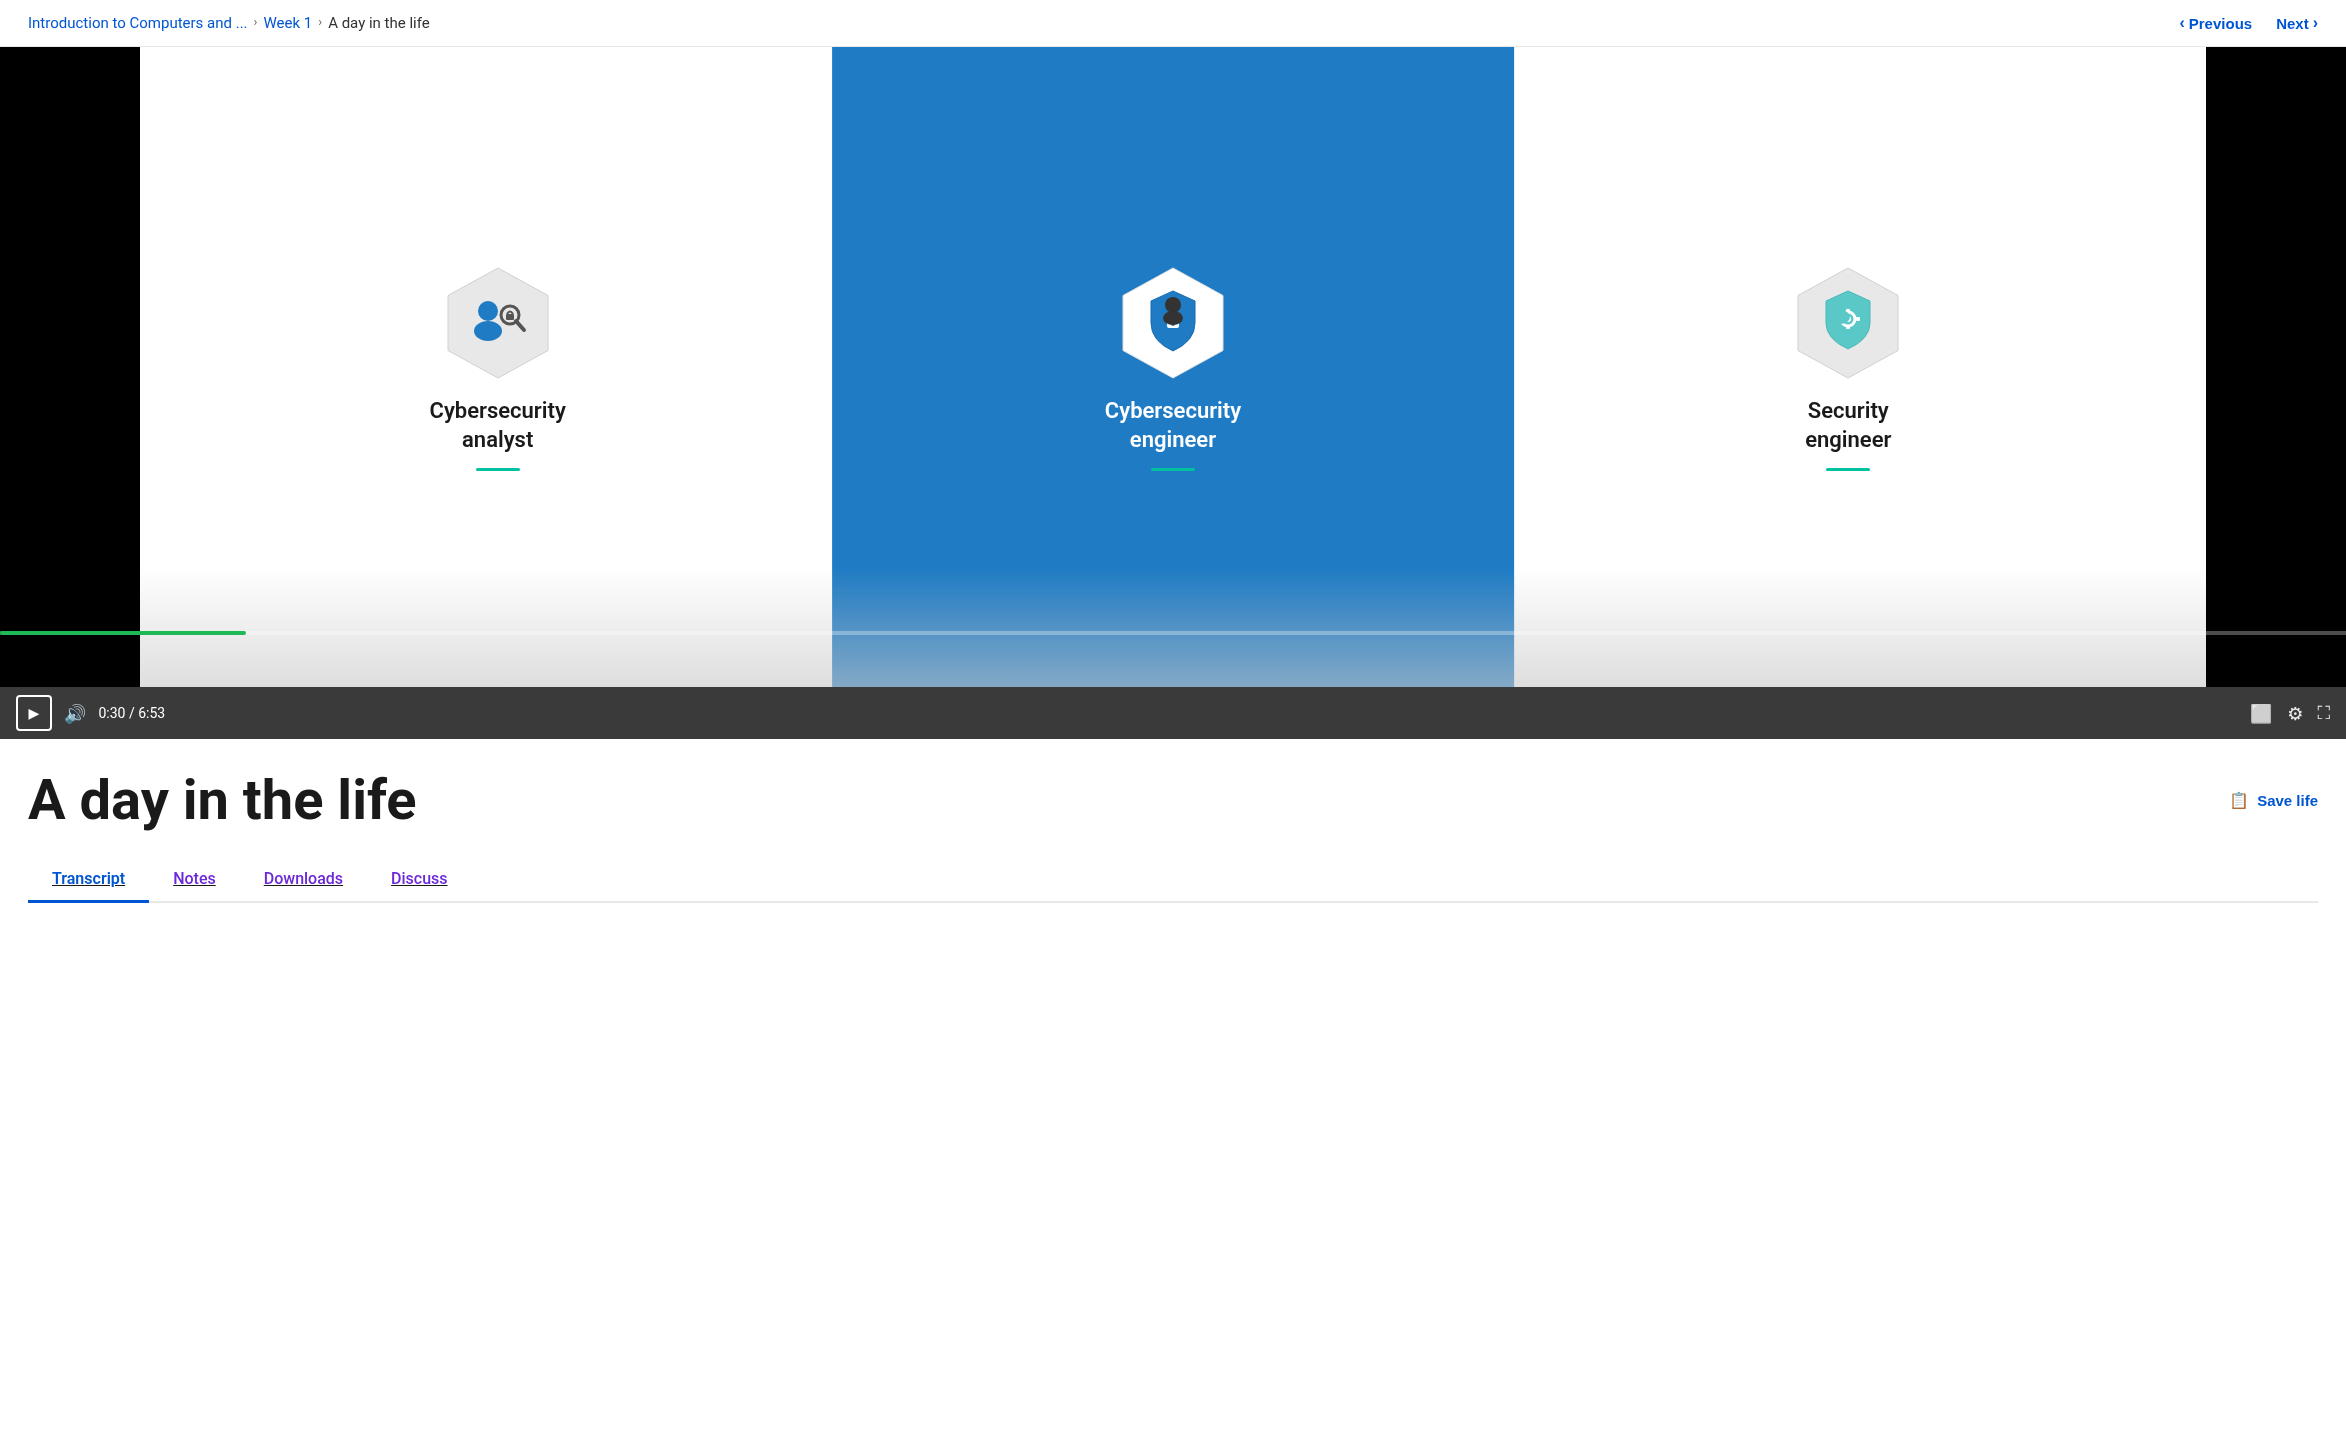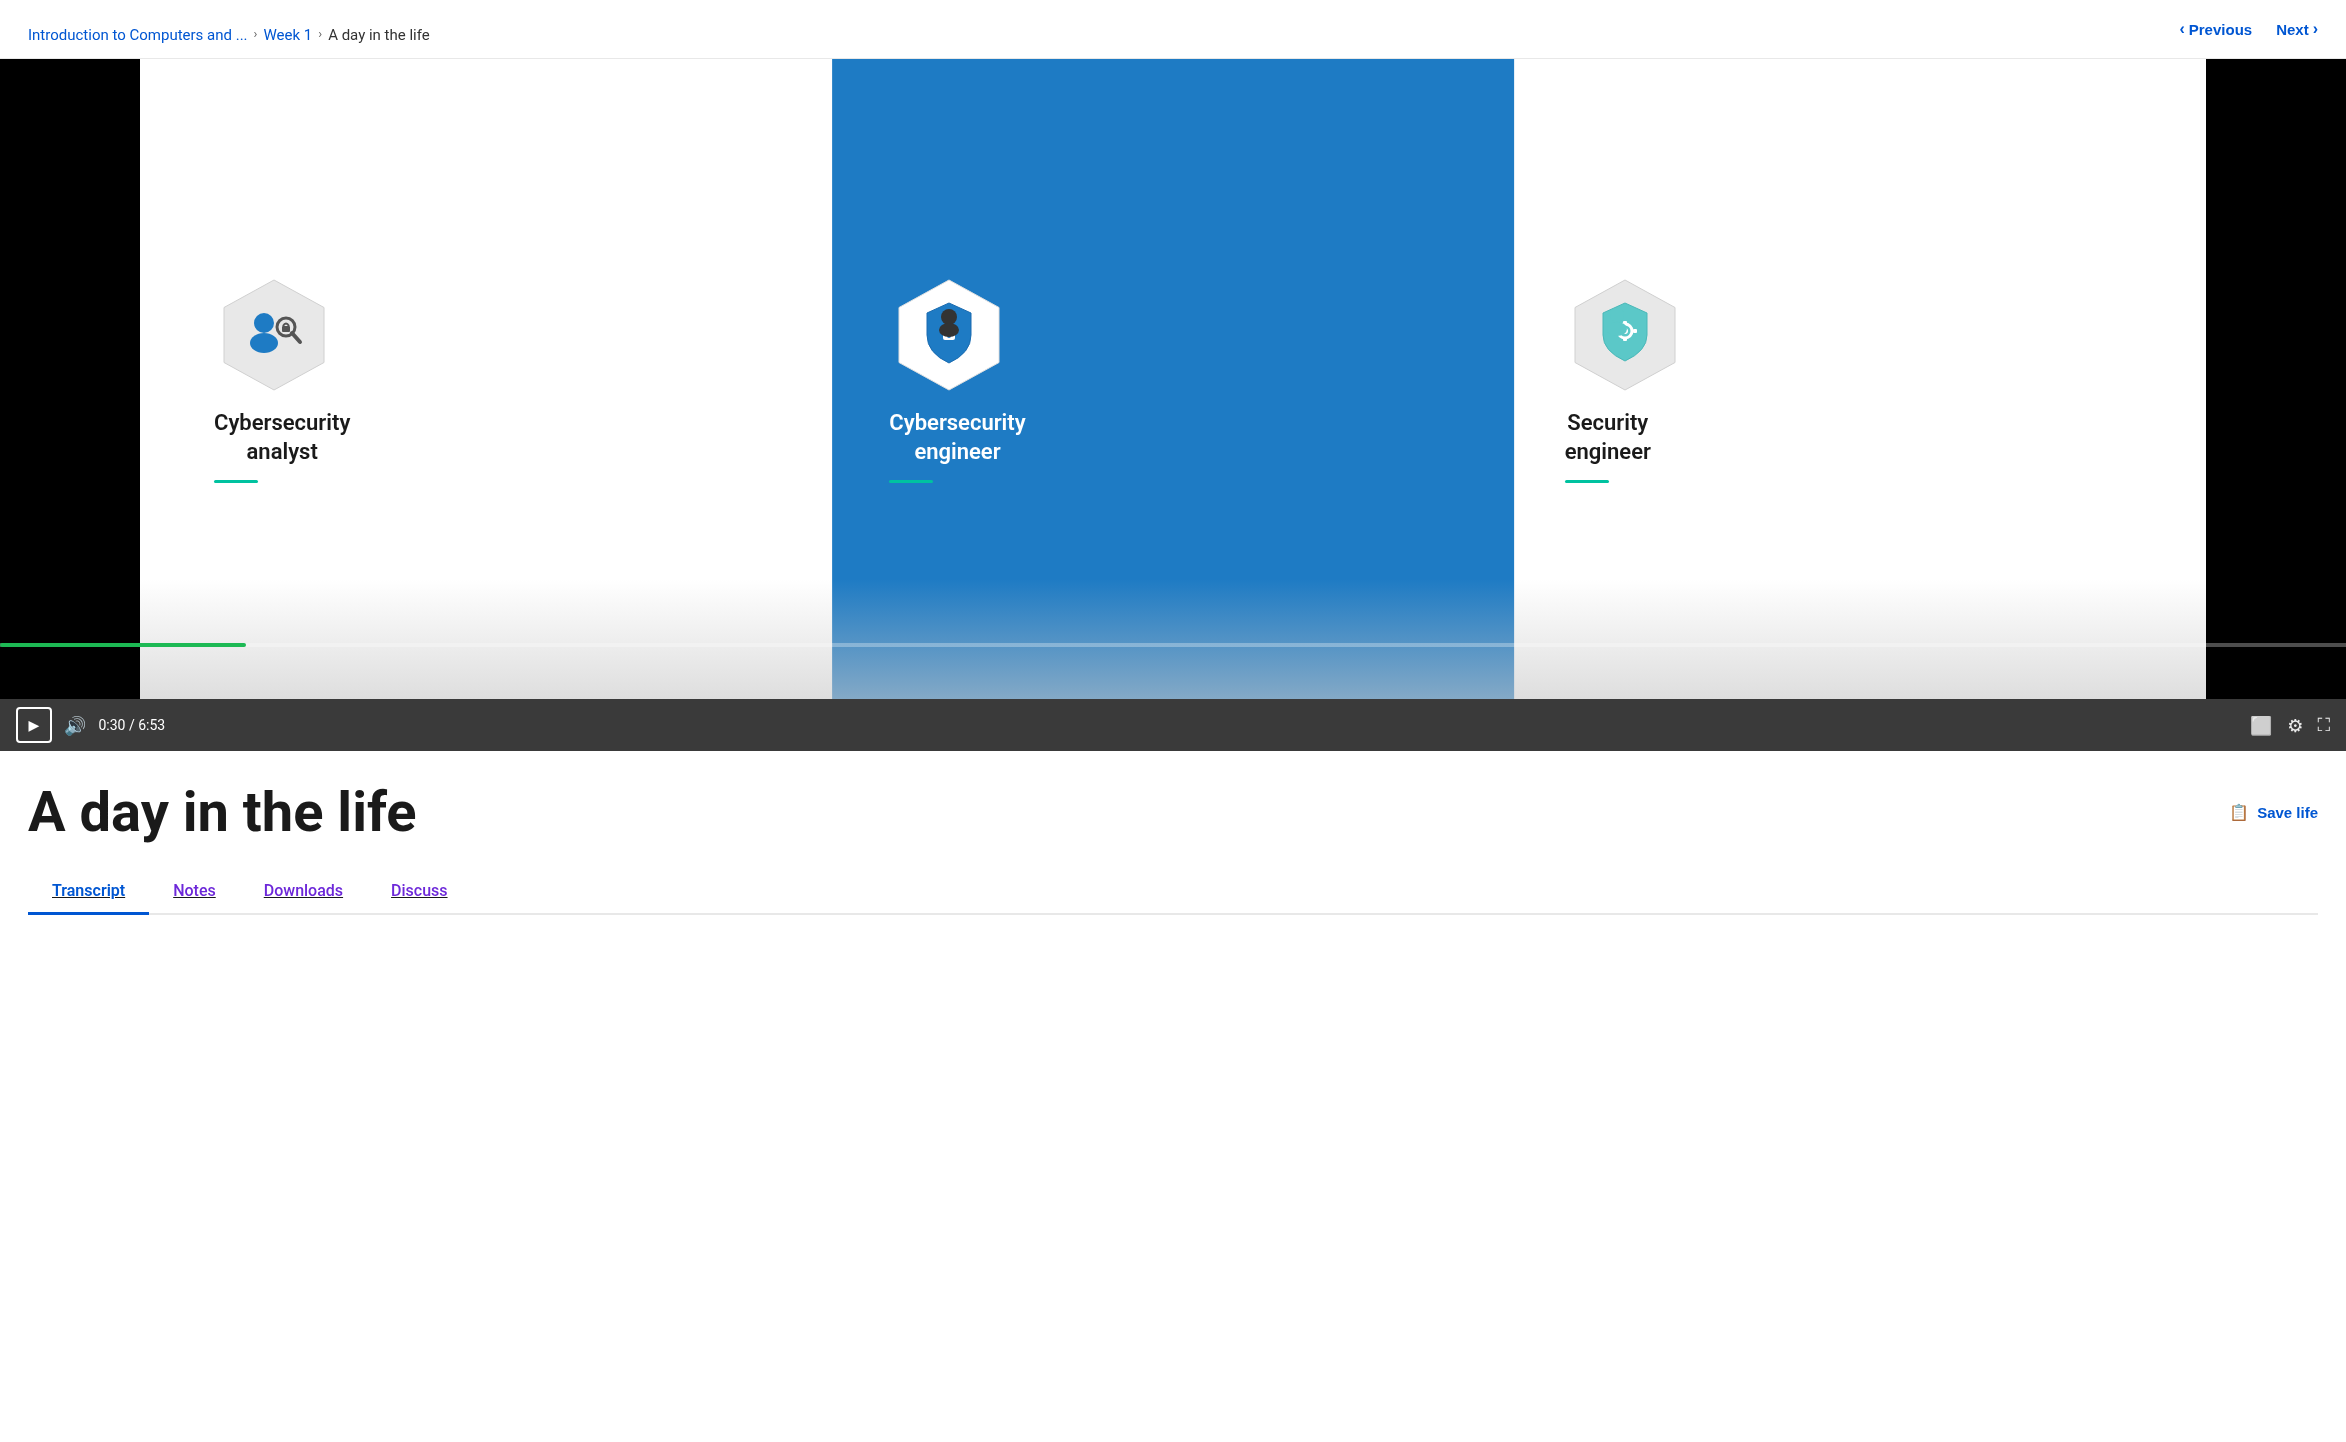--- a/index.html
+++ b/index.html
@@ -16,21 +16,20 @@
       justify-content: space-between;
       padding: 14px 28px;
       border-bottom: 1px solid #e8e8e8;
       background: #fff;
     }
     .breadcrumb-left {
       display: flex;
       align-items: flex-start;
       gap: 6px;
       font-size: 15px;
-      margin-top: 12px;
     }
     .breadcrumb-link {
       color: #0056d2;
       text-decoration: none;
       cursor: pointer;
     }
     .breadcrumb-sep {
       color: #666;
       font-size: 13px;
     }
@@ -109,21 +108,21 @@
       transform: translateX(-50%);
       width: 33%;
       height: 100%;
       background: #1e7bc4;
       z-index: 0;
     }
 
     .career-card {
       display: flex;
       flex-direction: column;
-      align-items: flex-start;
+      align-items: center;
       gap: 14px;
       position: relative;
       z-index: 1;
       width: 28%;
     }
 
     .hexagon-icon {
       width: 120px;
       height: 120px;
       position: relative;

